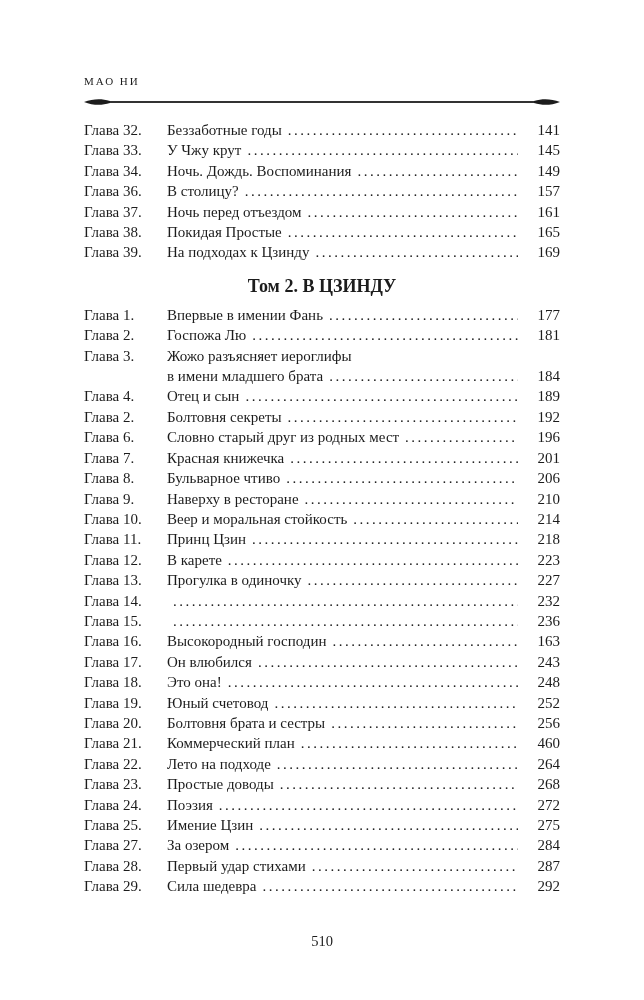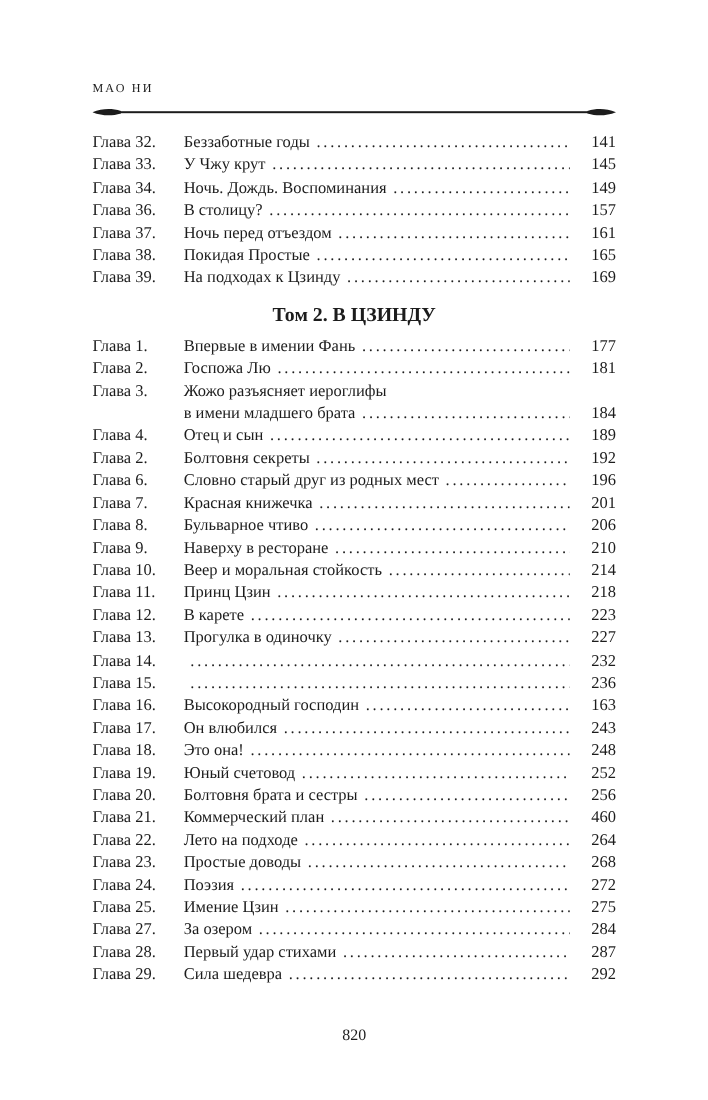--- a/index.html
+++ b/index.html
@@ -306,14 +306,14 @@
         <div class="toc-row">
           <span class="toc-label">Глава 29.</span>
           <span class="toc-title">Сила шедевра</span>
           <span class="toc-dots"></span>
           <span class="toc-page">292</span>
         </div>
       </div>
 
   </div>
 
-  <div class="footer-folio">820</div>
+  <div class="footer-folio">510</div>
 </div>
 
 </body></html>

